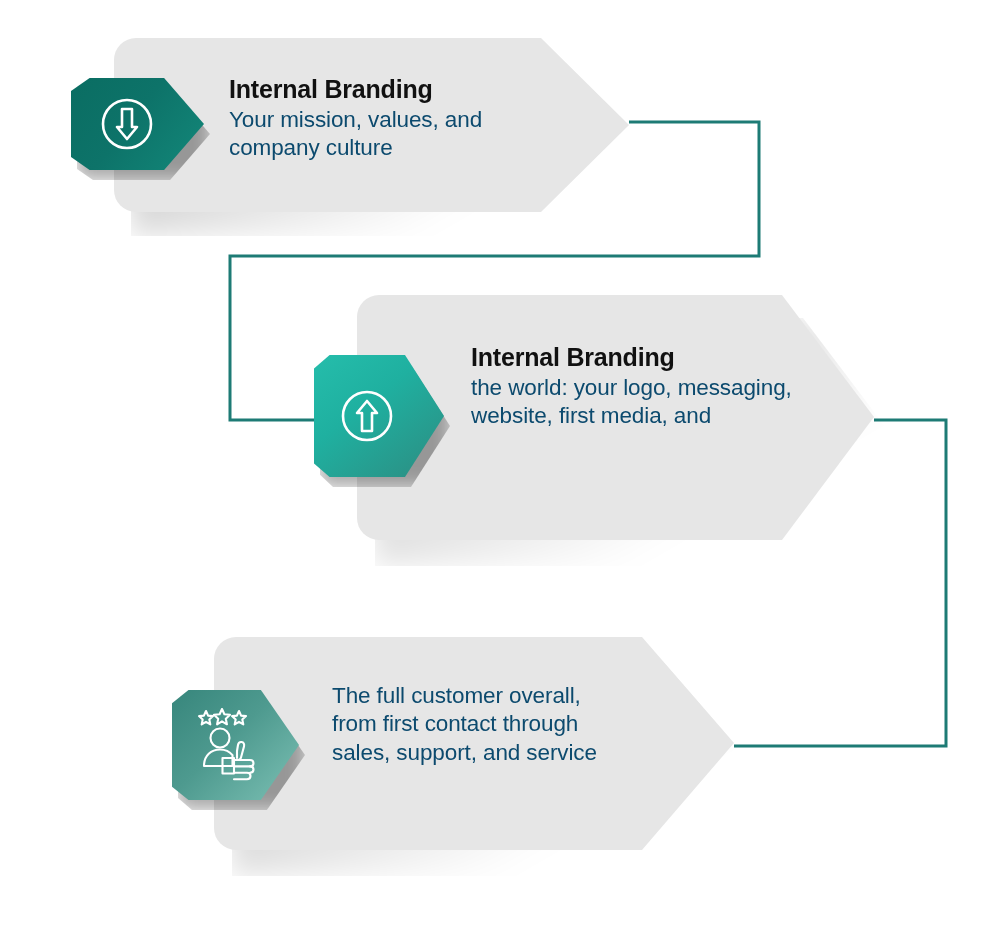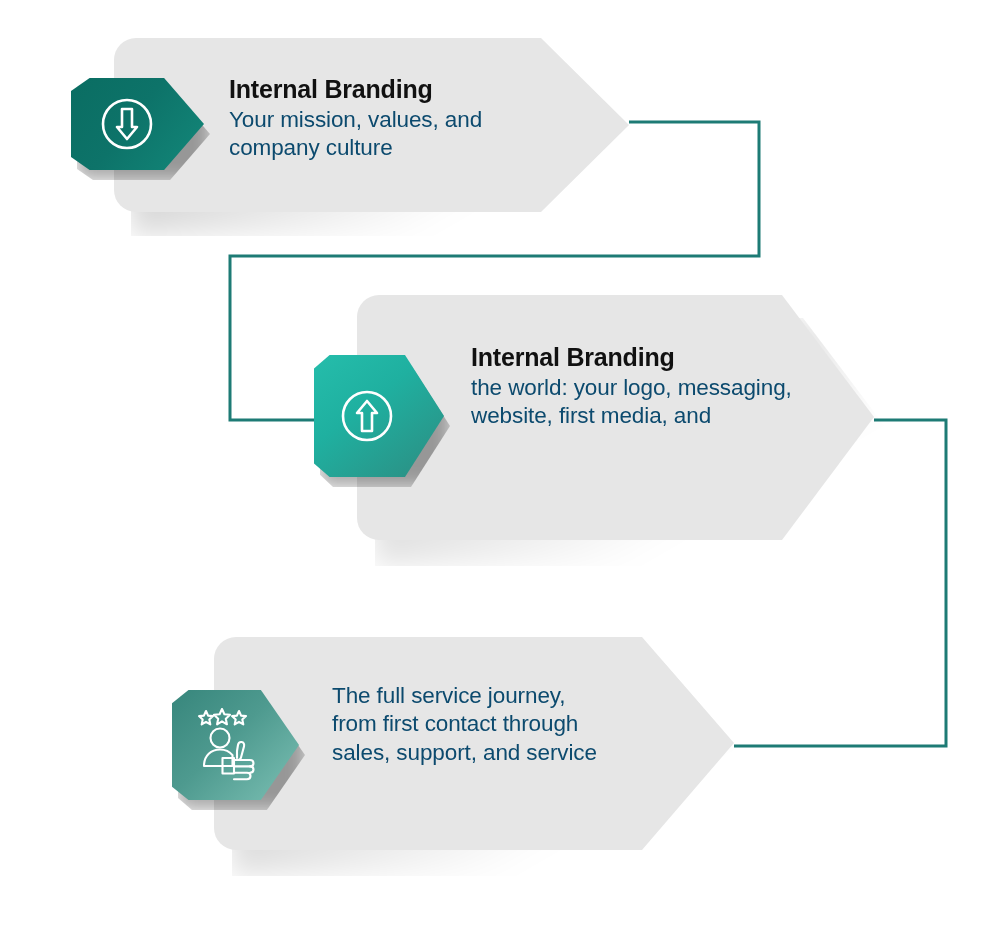--- a/index.html
+++ b/index.html
@@ -167,21 +167,21 @@
   <div class="card-shadow" style="left:223px; top:660px; width:524px; height:216px;
               clip-path: polygon(0% 0%, 82% 0%, 100% 50%, 82% 100%, 0% 100%);"></div>
 
   <div class="card" style="left:205px; top:637px; width:520px; height:213px;
               clip-path: path('M 22 0 L 428 0 L 520 106 L 428 213 L 22 213 A 22 22 0 0 1 0 191 L 0 22 A 22 22 0 0 1 22 0 Z');">
     <div class="card-inner"></div>
   </div>
 
   <div class="card-text" style="left:323px; top:682px; width:400px;">
     <div class="card-desc">
-      <div>The full service journey,</div>
+      <div>The full customer overall,</div>
       <div>from first contact through</div>
       <div>sales, support, and service</div>
     </div>
   </div>
 
   <div class="icon-badge" style="left:163px; top:690px; width:127px; height:110px;">
     <div class="badge-shadow" style="clip-path: polygon(0% 11%, 11% 0%, 70% 0%, 100% 50%, 70% 100%, 11% 100%, 0% 89%);"></div>
     <div class="badge-body" style="background: linear-gradient(136deg, #37867c 0%, #4e9a8f 45%, #7cc0b4 100%);
                 clip-path: polygon(0% 12%, 13% 0%, 70% 0%, 100% 50%, 70% 100%, 13% 100%, 0% 88%);
                 border-radius: 4px;"></div>

